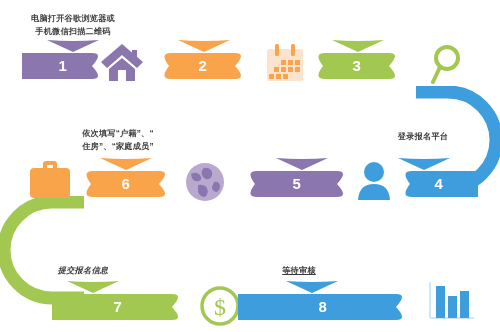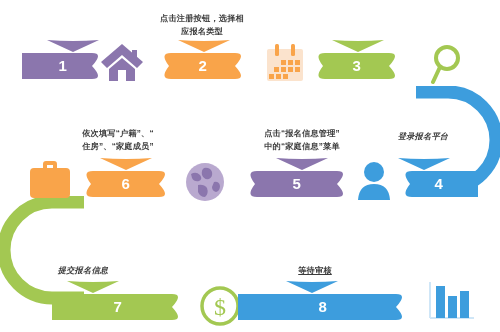--- a/index.html
+++ b/index.html
@@ -55,42 +55,42 @@
       <path d="M 2 6 L 34 6 A 48 48 0 0 1 34 102 L 2 102" fill="none" stroke="#3d9ddd" stroke-width="13" stroke-linecap="butt"></path>
     </svg>
   </div>
 
   <div class="arc" style="left:0px;top:196px;">
     <svg width="86" height="112" viewBox="0 0 86 112">
       <path d="M 84 6 L 52 6 A 48 48 0 0 0 52 102 L 84 102" fill="none" stroke="#a3c852" stroke-width="13" stroke-linecap="butt"></path>
     </svg>
   </div>
 
+  <div class="caption" style="left:8px;top:12px;width:130px;">电脑打开谷歌浏览器或
+手机微信扫描二维码</div>
   <div class="pointer" style="left:47px;top:40px;">
     <svg width="52" height="12" viewBox="0 0 52 12">
       <path d="M0 0 Q 26 2 52 0 L 26 12 Z" fill="#8b76ad"></path>
     </svg>
   </div>
   <div class="banner" style="left:22px;top:53px;width:82px;height:26px;">
     <svg width="82" height="26" viewBox="0 0 82 26">
       <path d="M0 0 L70 0 Q82 0 70 13 Q82 26 70 26 L0 26 Z" fill="#8b76ad"></path>
     </svg>
     <span class="num">1</span>
   </div>
 
   <div class="icon" style="left:99px;top:42px;">
     <svg width="46" height="40" viewBox="0 0 46 40">
       <path d="M23 2 L44 20 L38 26 L23 13 L8 26 L2 20 Z" fill="#8b76ad"></path>
       <path d="M23 16 L36 27 L36 39 L27 39 L27 28 L19 28 L19 39 L10 39 L10 27 Z" fill="#8b76ad"></path>
       <rect x="33" y="8" width="5" height="9" fill="#8b76ad"></rect>
     </svg>
   </div>
 
-  <div class="caption" style="left:140px;top:12px;width:124px;">点击注册按钮，选择相
-应报名类型</div>
   <div class="pointer" style="left:178px;top:40px;">
     <svg width="52" height="12" viewBox="0 0 52 12">
       <path d="M0 0 Q 26 2 52 0 L 26 12 Z" fill="#f9a44a"></path>
     </svg>
   </div>
   <div class="banner" style="left:159px;top:53px;width:88px;height:26px;">
     <svg width="88" height="26" viewBox="0 0 88 26">
       <path d="M12 0 L76 0 Q88 0 76 13 Q88 26 76 26 L12 26 Q0 26 10 13 Q0 0 12 0 Z" fill="#f9a44a"></path>
     </svg>
     <span class="num">2</span>
@@ -157,42 +157,40 @@
   <div class="icon" style="left:185px;top:162px;">
     <svg width="40" height="40" viewBox="0 0 40 40">
       <circle cx="20" cy="20" r="19" fill="#b9a9cf"></circle>
       <path d="M6 12 Q11 9 15 13 Q18 17 14 19 Q9 20 7 16 Z" fill="#8b76ad"></path>
       <path d="M19 6 Q25 5 27 10 Q28 15 24 17 Q19 18 17 13 Q16 8 19 6 Z" fill="#8b76ad"></path>
       <path d="M13 23 Q19 22 22 26 Q24 32 20 35 Q15 35 13 30 Z" fill="#8b76ad"></path>
       <path d="M29 20 Q34 19 35 24 Q35 29 31 30 Q27 29 27 25 Z" fill="#8b76ad"></path>
     </svg>
   </div>
 
-  <div class="caption" style="left:237px;top:127px;width:130px;">点击“报名信息管理”
-中的“家庭信息”菜单</div>
   <div class="pointer" style="left:276px;top:158px;">
     <svg width="52" height="12" viewBox="0 0 52 12">
       <path d="M0 0 Q 26 2 52 0 L 26 12 Z" fill="#8b76ad"></path>
     </svg>
   </div>
   <div class="banner" style="left:245px;top:171px;width:104px;height:26px;">
     <svg width="104" height="26" viewBox="0 0 104 26">
       <path d="M12 0 L92 0 Q104 0 92 13 Q104 26 92 26 L12 26 Q0 26 10 13 Q0 0 12 0 Z" fill="#8b76ad"></path>
     </svg>
     <span class="num">5</span>
   </div>
 
   <div class="icon" style="left:355px;top:161px;">
     <svg width="38" height="40" viewBox="0 0 38 40">
       <circle cx="19" cy="11" r="10" fill="#3d9ddd"></circle>
       <path d="M19 23 Q34 23 35 39 L3 39 Q4 23 19 23 Z" fill="#3d9ddd"></path>
     </svg>
   </div>
 
-  <div class="caption" style="left:375px;top:130px;width:96px;font-style:italic;">登录报名平台</div>
+  <div class="caption" style="left:375px;top:130px;width:96px;">登录报名平台</div>
   <div class="pointer" style="left:398px;top:158px;">
     <svg width="52" height="12" viewBox="0 0 52 12">
       <path d="M0 0 Q 26 2 52 0 L 26 12 Z" fill="#3d9ddd"></path>
     </svg>
   </div>
   <div class="banner" style="left:400px;top:171px;width:78px;height:26px;">
     <svg width="78" height="26" viewBox="0 0 78 26">
       <path d="M12 0 L78 0 L78 26 L12 26 Q0 26 10 13 Q0 0 12 0 Z" fill="#3d9ddd"></path>
     </svg>
     <span class="num">4</span>
@@ -211,21 +209,21 @@
     <span class="num">7</span>
   </div>
 
   <div class="icon" style="left:199px;top:285px;">
     <svg width="42" height="42" viewBox="0 0 42 42">
       <circle cx="21" cy="21" r="18" fill="none" stroke="#a3c852" stroke-width="3.5"></circle>
       <text x="21" y="30" text-anchor="middle" font-family="Liberation Serif, serif" font-size="24" fill="#a3c852">$</text>
     </svg>
   </div>
 
-  <div class="caption" style="left:256px;top:264px;width:118px;text-decoration:underline;">等待审核</div>
+  <div class="caption" style="left:240px;top:264px;width:118px;text-decoration:underline;">等待审核</div>
   <div class="pointer" style="left:286px;top:281px;">
     <svg width="52" height="12" viewBox="0 0 52 12">
       <path d="M0 0 Q 26 2 52 0 L 26 12 Z" fill="#3d9ddd"></path>
     </svg>
   </div>
   <div class="banner" style="left:238px;top:294px;width:170px;height:26px;">
     <svg width="170" height="26" viewBox="0 0 170 26">
       <path d="M0 0 L158 0 Q170 0 158 13 Q170 26 158 26 L0 26 Z" fill="#3d9ddd"></path>
     </svg>
     <span class="num">8</span>

